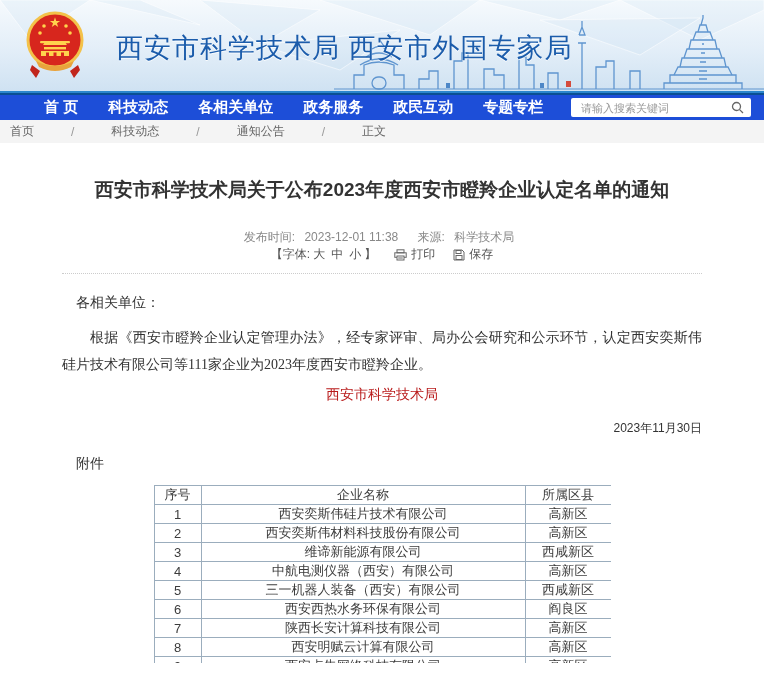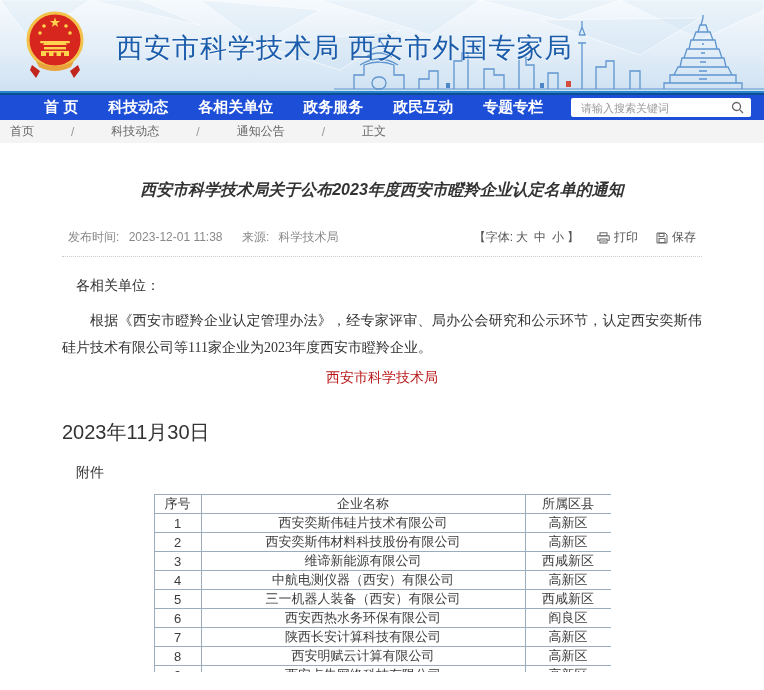--- a/index.html
+++ b/index.html
@@ -49,41 +49,41 @@
   .breadcrumb {
     height:23px; background:#f4f4f4; font-size:12px; color:#666;
     display:flex; align-items:center; padding-left:10px;gap:32px;
   }
   .breadcrumb .sep { color:#999; margin:0 5px; }
   .crumb { cursor:pointer; }
 
   
   .content { padding:0 62px; }
   .article-title {
-    margin-top:34px; text-align:center; font-size:16px; font-weight:bold;
-    color:#333; line-height:25px;font-style:italic;
+    margin-top:34px; text-align:center; font-size:19px; font-weight:bold;
+    color:#333; line-height:25px;
   }
   .meta-row {
     margin-top:27px; display:flex; justify-content:space-between;
     align-items:center; font-size:12px; color:#888;
-    padding:0 6px 10px 6px; border-bottom:1px dotted #cccccc;
+    padding:0 6px 10px 6px; border-bottom:1px dotted #cccccc;flex-direction:column;
   }
   .meta-left span { margin-right:6px; }
   .meta-right { display:flex; align-items:center; color:#555; }
   .meta-right .fs-btn { margin:0 3px; cursor:pointer; }
   .tool { display:flex; align-items:center; margin-left:18px; cursor:pointer; }
   .tool svg { margin-right:4px; }
 
   .salutation { margin-top:20px; font-size:14px; color:#333; padding-left:1em; }
   .body-para {
     margin-top:12px; font-size:14px; color:#333; line-height:27px;
     text-indent:2em; text-align:justify;font-family:Liberation Serif, serif;
   }
   .sig-line { margin-top:8px; text-align:center; font-size:14px; color:#b91c1c; }
-  .date-line { margin-top:32px; text-align:left; font-size:20px; color:#333; }
+  .date-line { margin-top:16px; text-align:right; font-size:12px; color:#333; }
   .attachment { margin-top:18px; font-size:14px; color:#333; padding-left:1em; }
   .table-title { margin-top:18px; text-align:center; font-size:14px; color:#333; }
 
   
   .tbl-wrap-top { width:457px; margin:12px auto 0; overflow:hidden; height:178px; }
   table.gzl { border-collapse:collapse; table-layout:fixed; width:457px; }
   table.gzl td, table.gzl th {
     border:1px solid #9badbd; font-size:13px; font-weight:normal;
     color:#3c3c3c; text-align:center; padding:0 8px; height:18px;
     white-space:nowrap; overflow:hidden;

